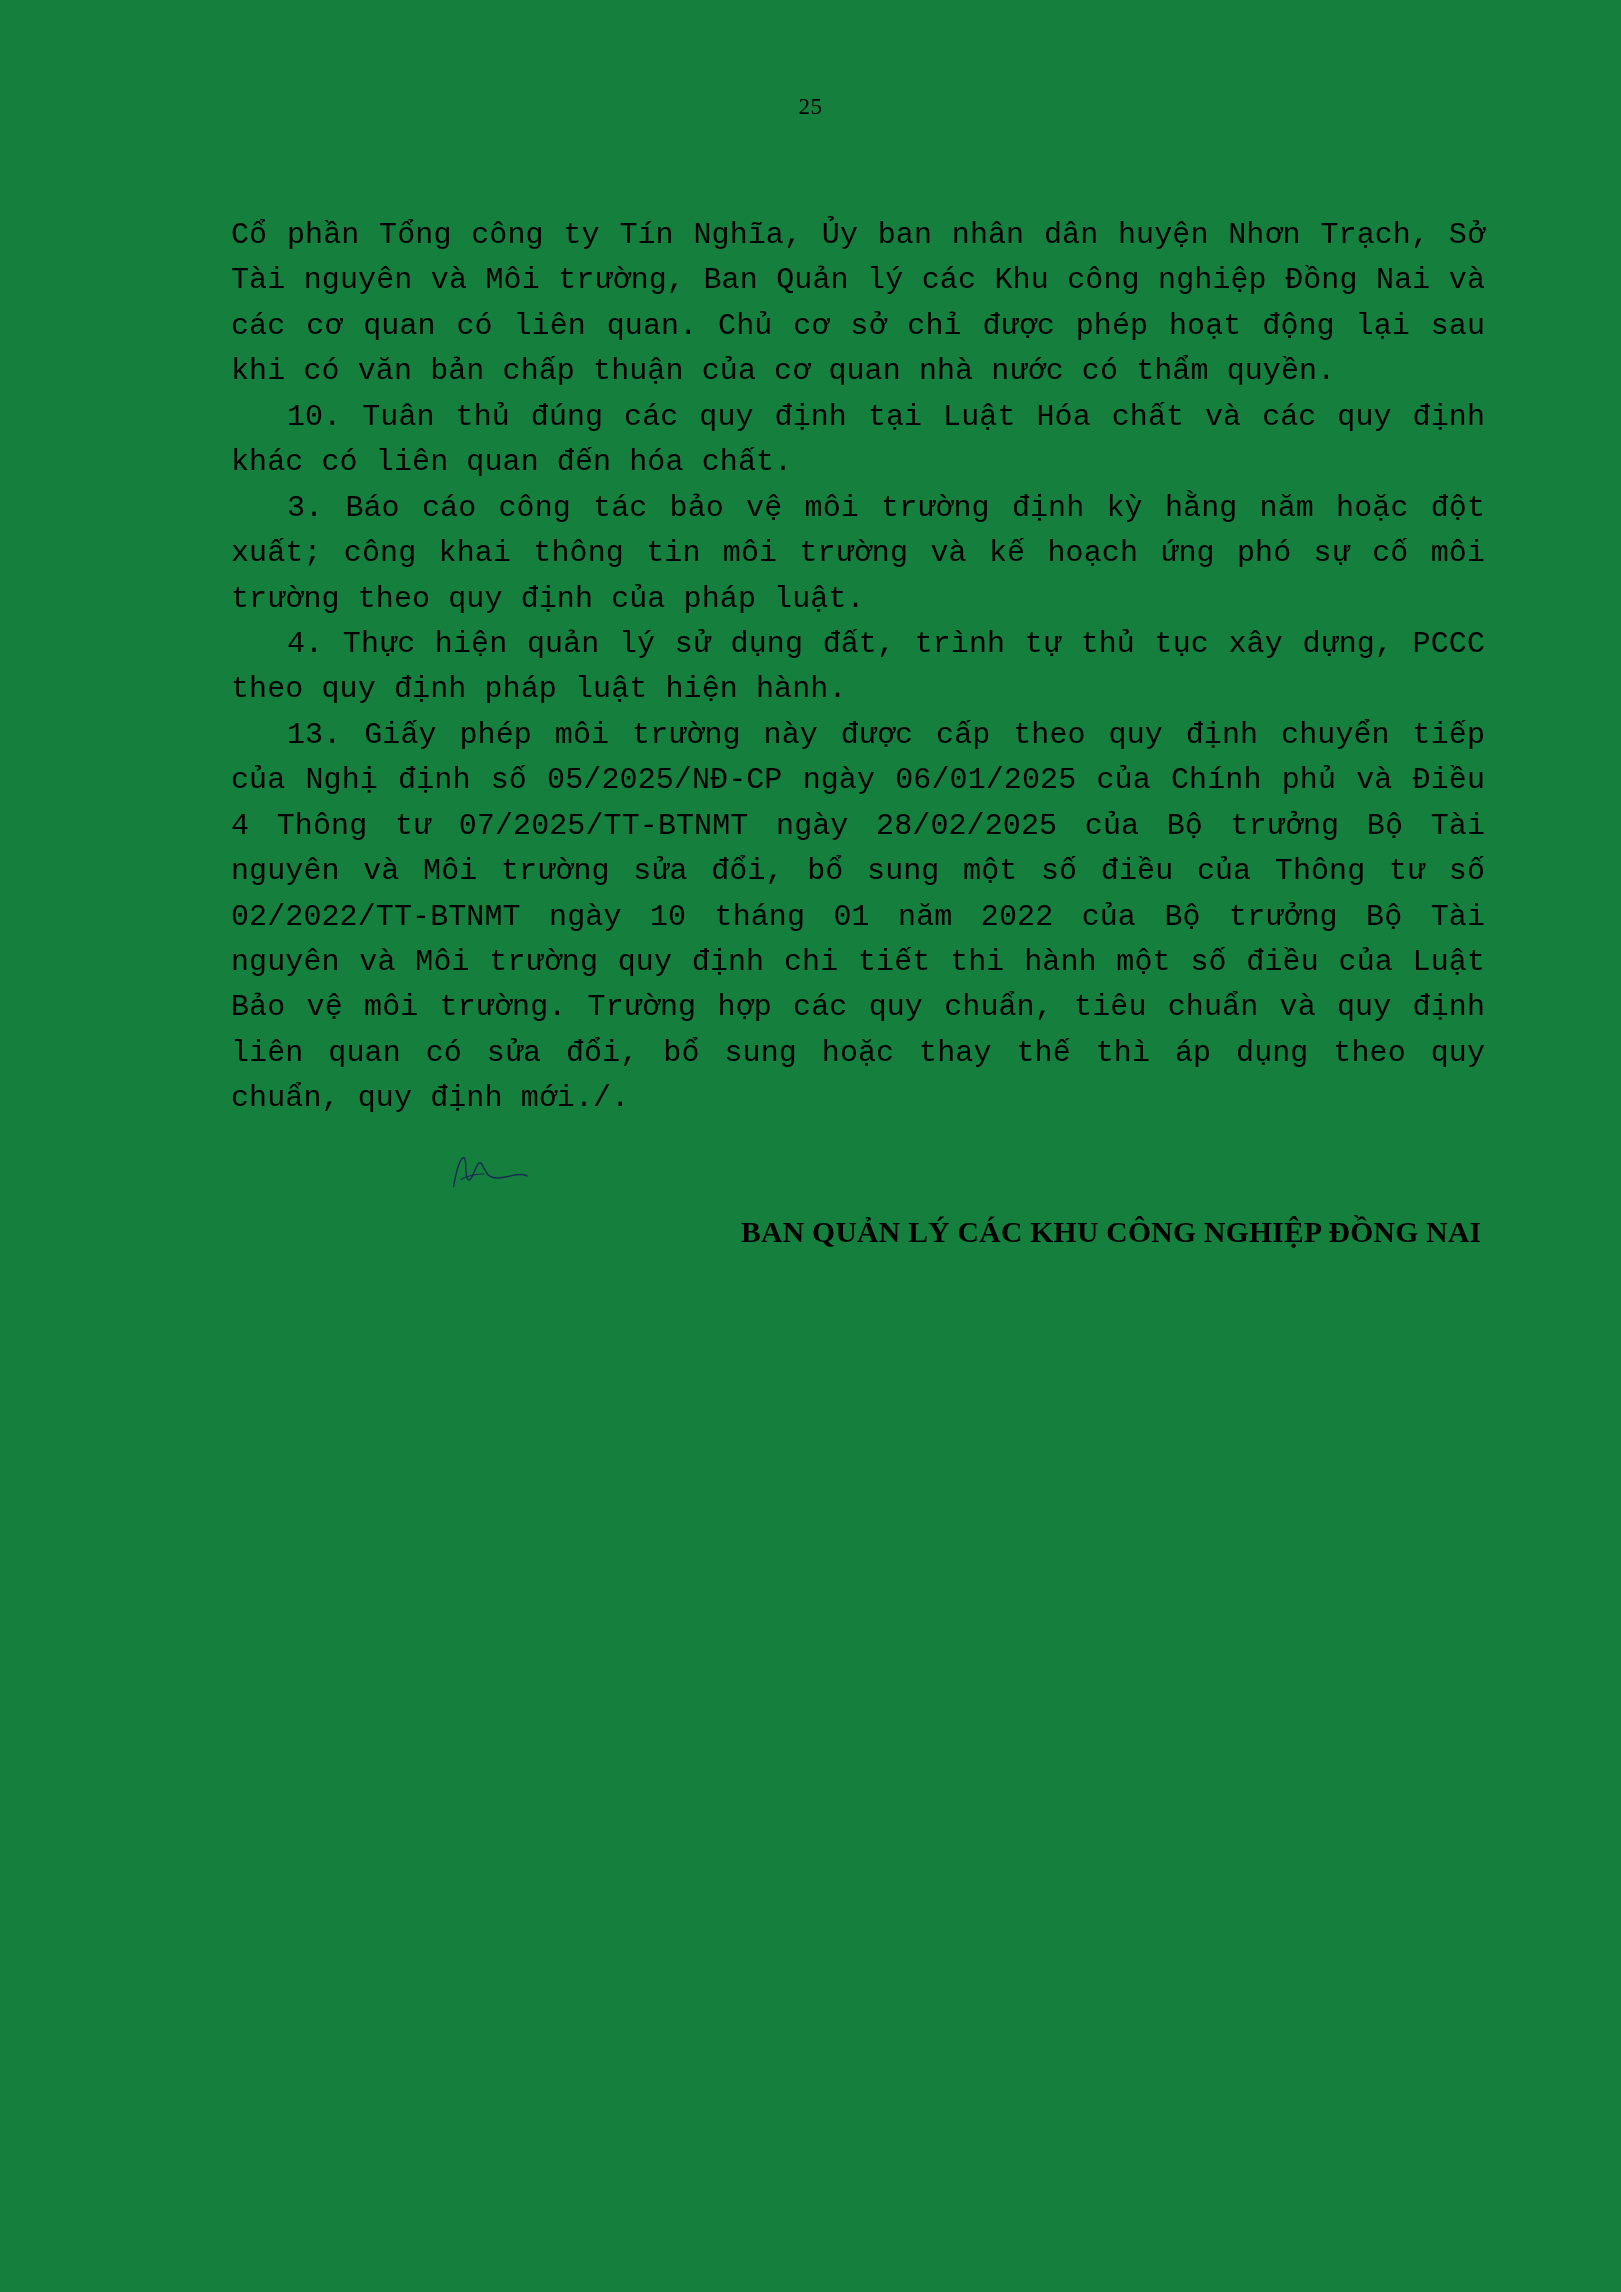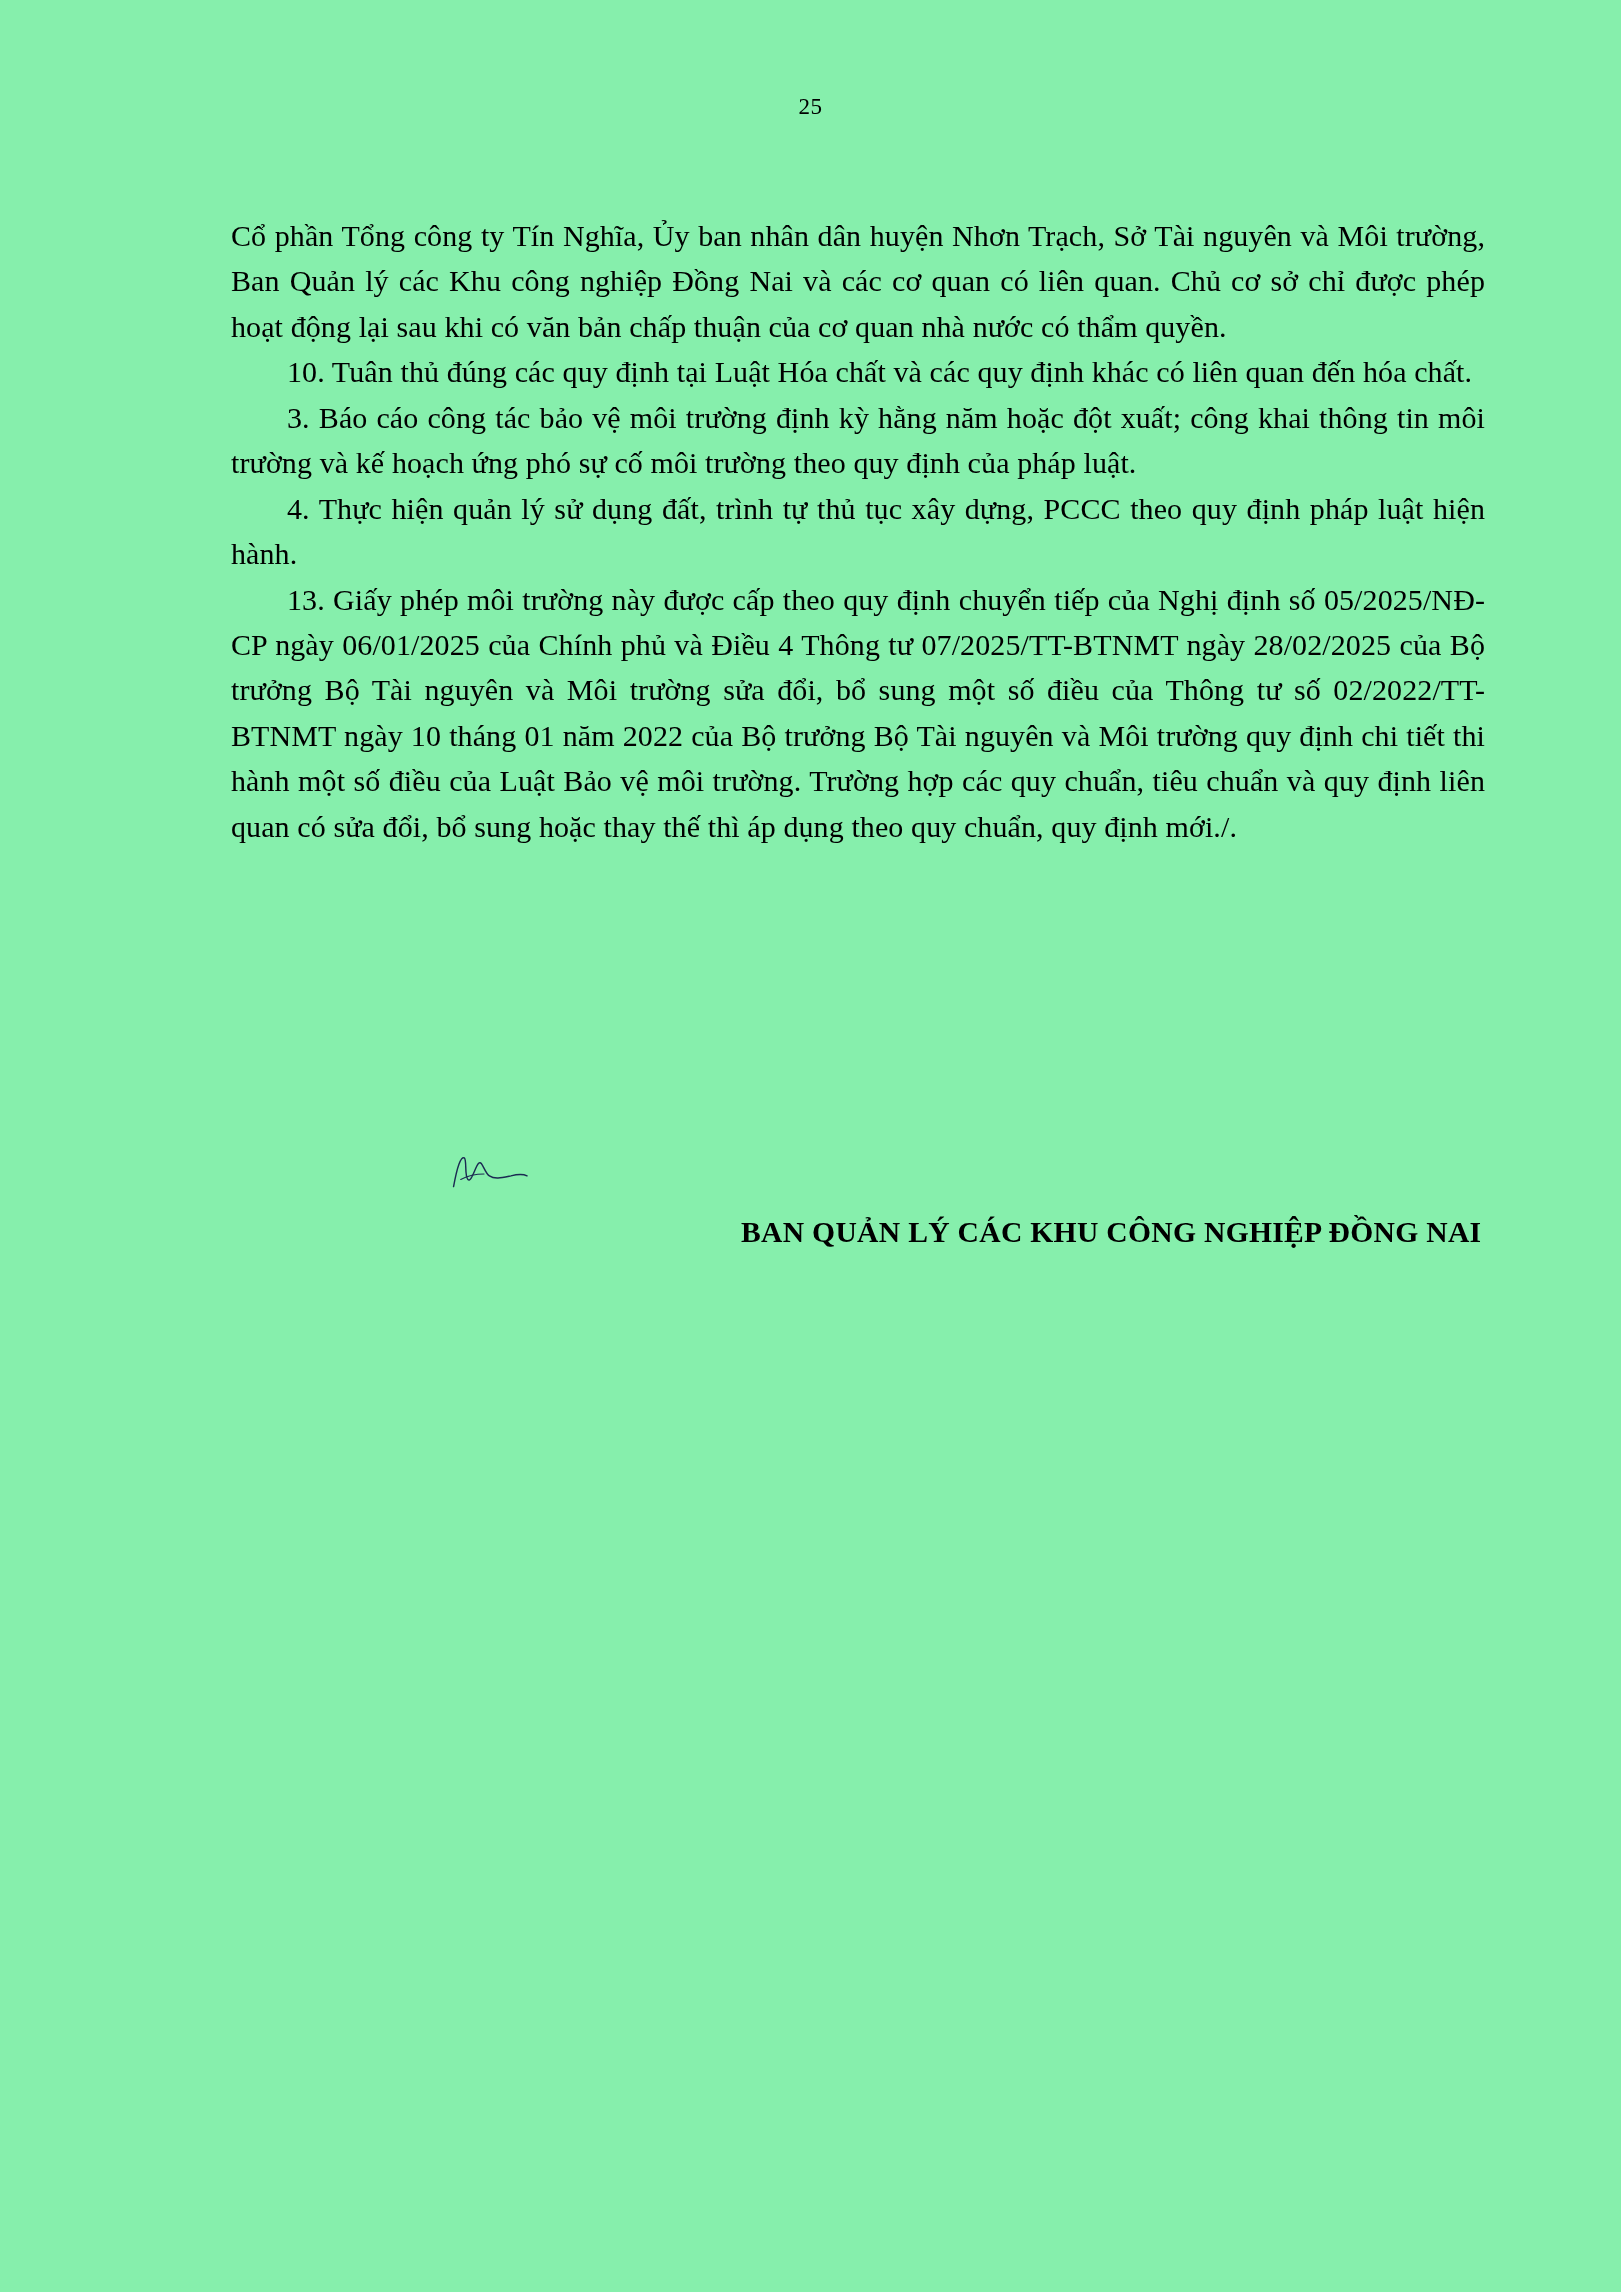--- a/index.html
+++ b/index.html
@@ -14,21 +14,21 @@
     font-family: "Liberation Serif", "DejaVu Serif", serif;
     color: #000000;
     overflow: hidden;
   }
   .page {
     position: absolute;
     top: 0;
     left: 0;
     width: 1621px;
     height: 2293px;
-    background: #86efac;
+    background: #15803d;
   }
   .page-number {
     position: absolute;
     top: 94px;
     left: 0;
     width: 1621px;
     text-align: center;
     font-size: 23px;
     letter-spacing: 0.4px;
   }
@@ -38,20 +38,21 @@
     left: 231px;
     width: 1254px;
   }
   p.para {
     margin: 0;
     font-size: 30px;
     line-height: 1.515;
     text-align: justify;
     text-justify: inter-word;
     letter-spacing: 0.1px;
+    font-family: Liberation Mono, monospace;
   }
   p.para.indent {
     text-indent: 56px;
   }
   
   .signature-block {
     position: absolute;
     top: 1188px;
     left: 231px;
     width: 1254px;

